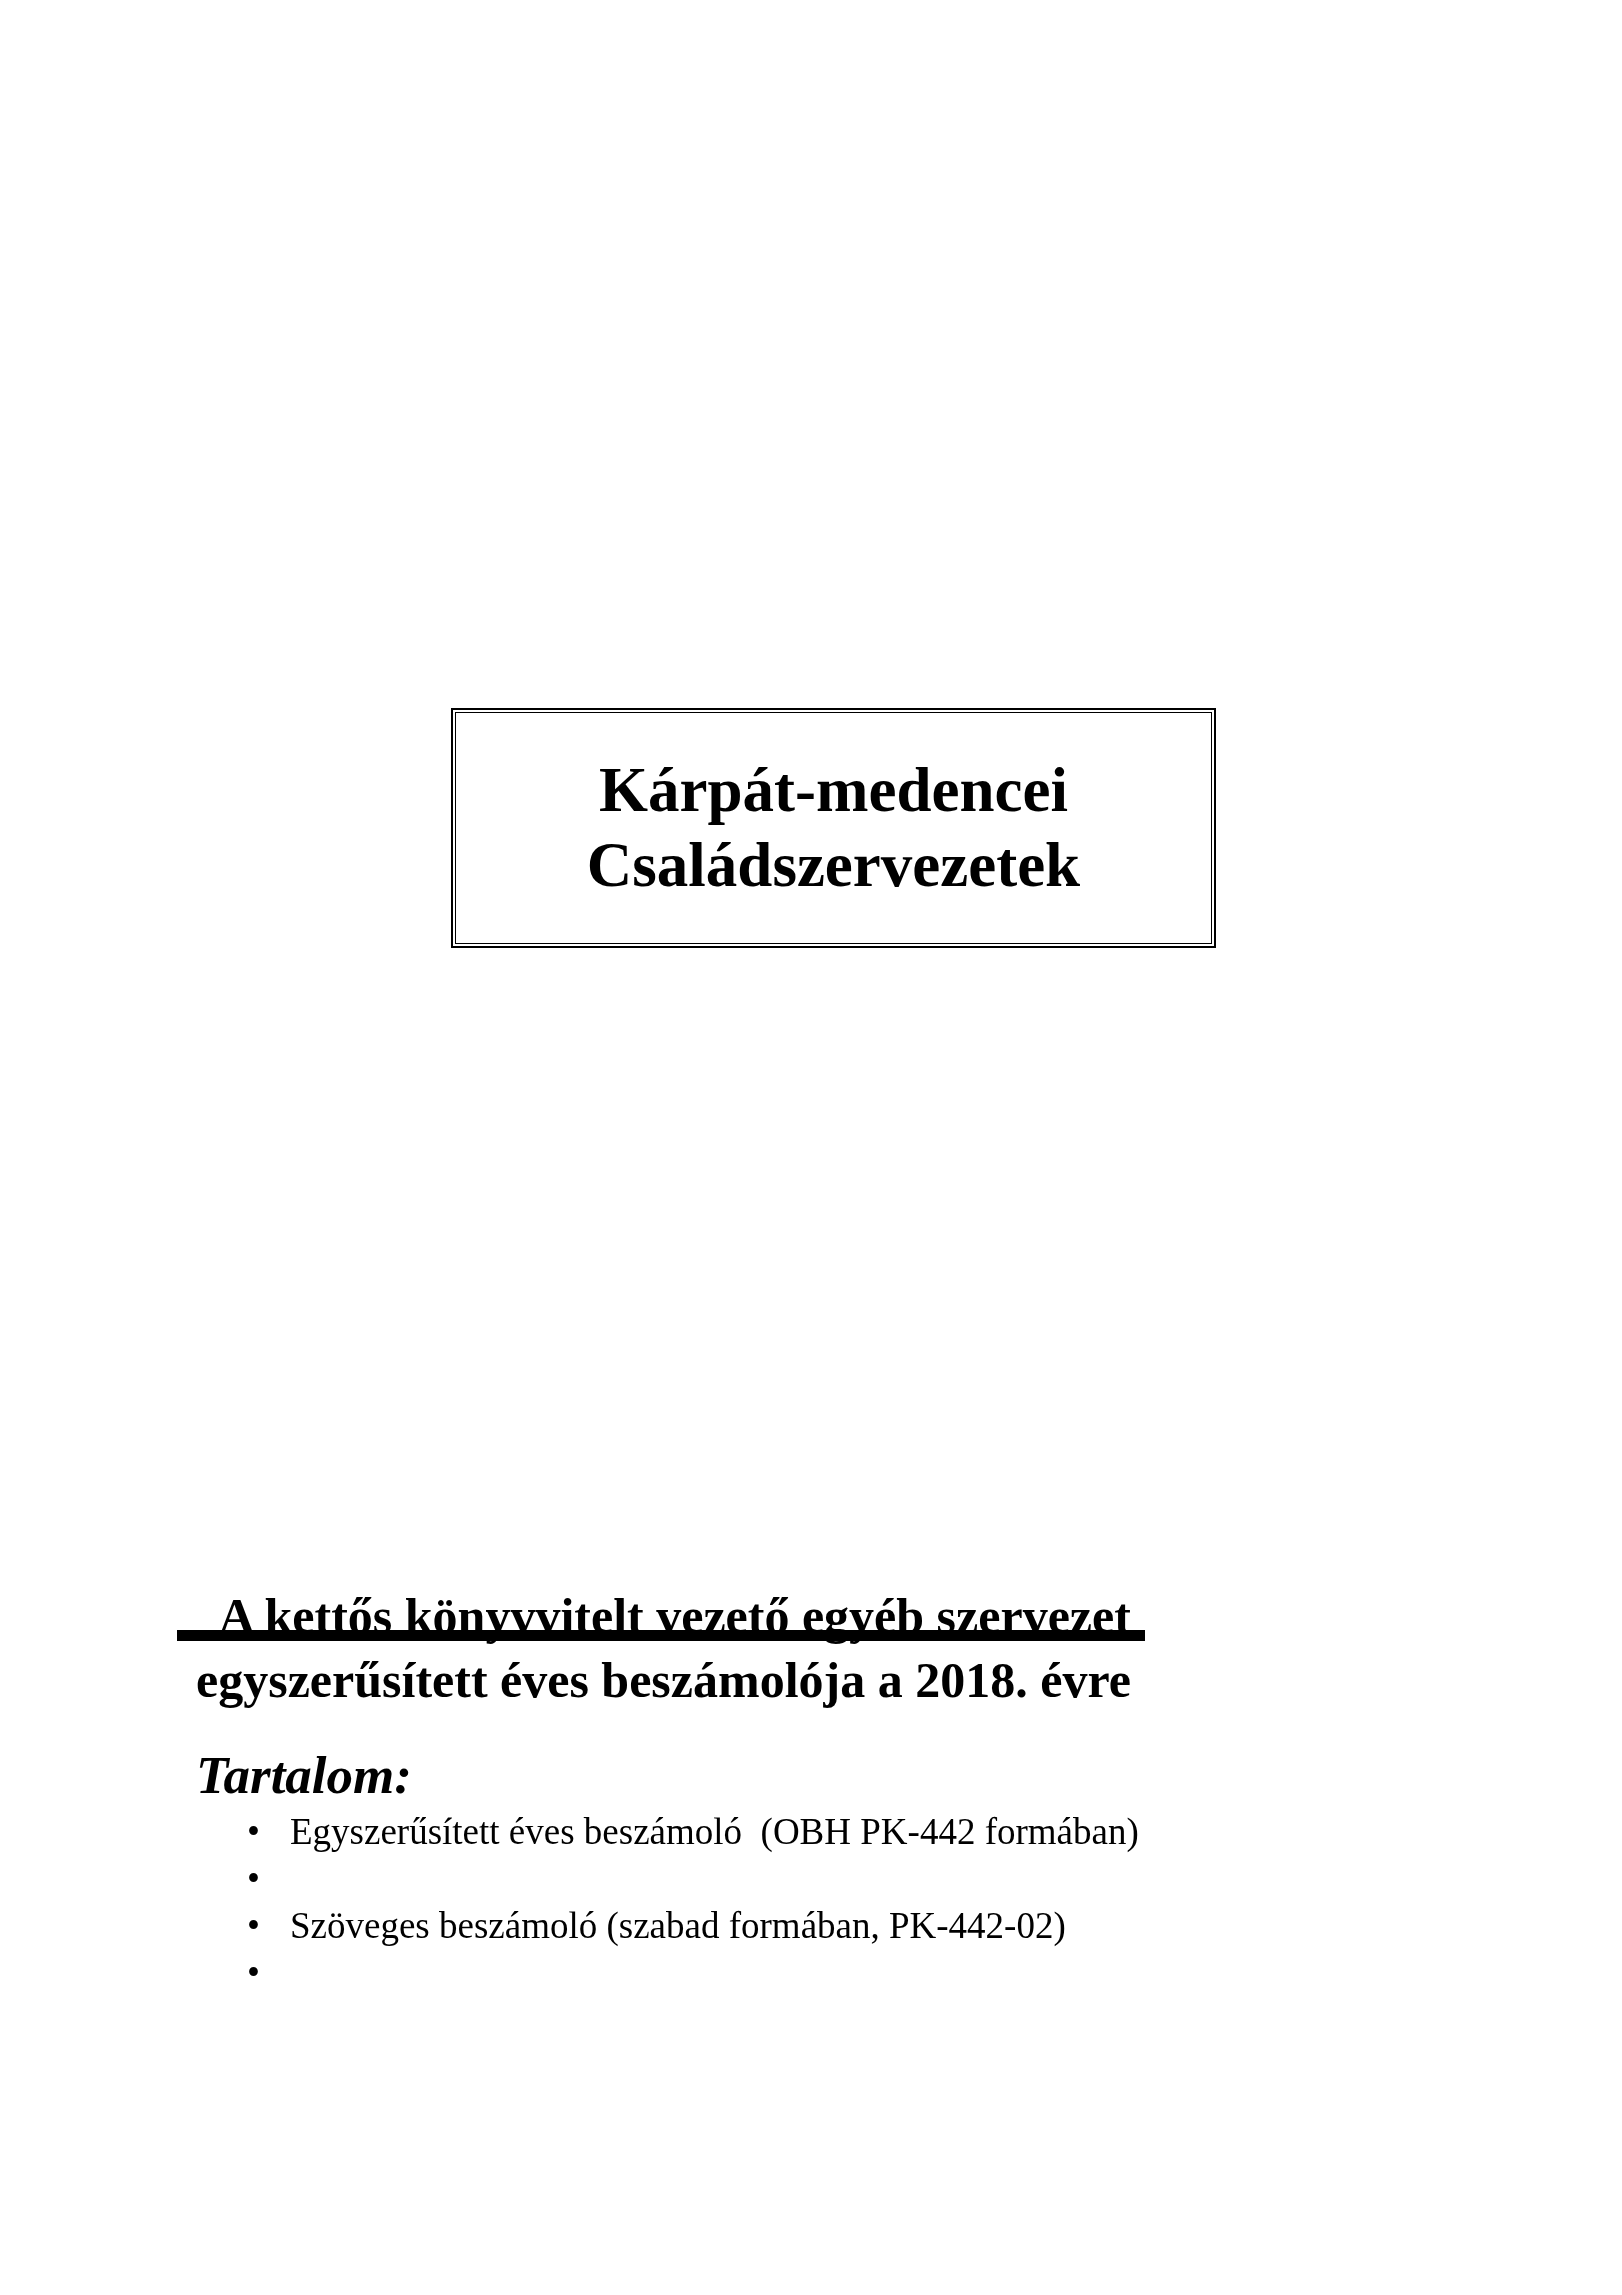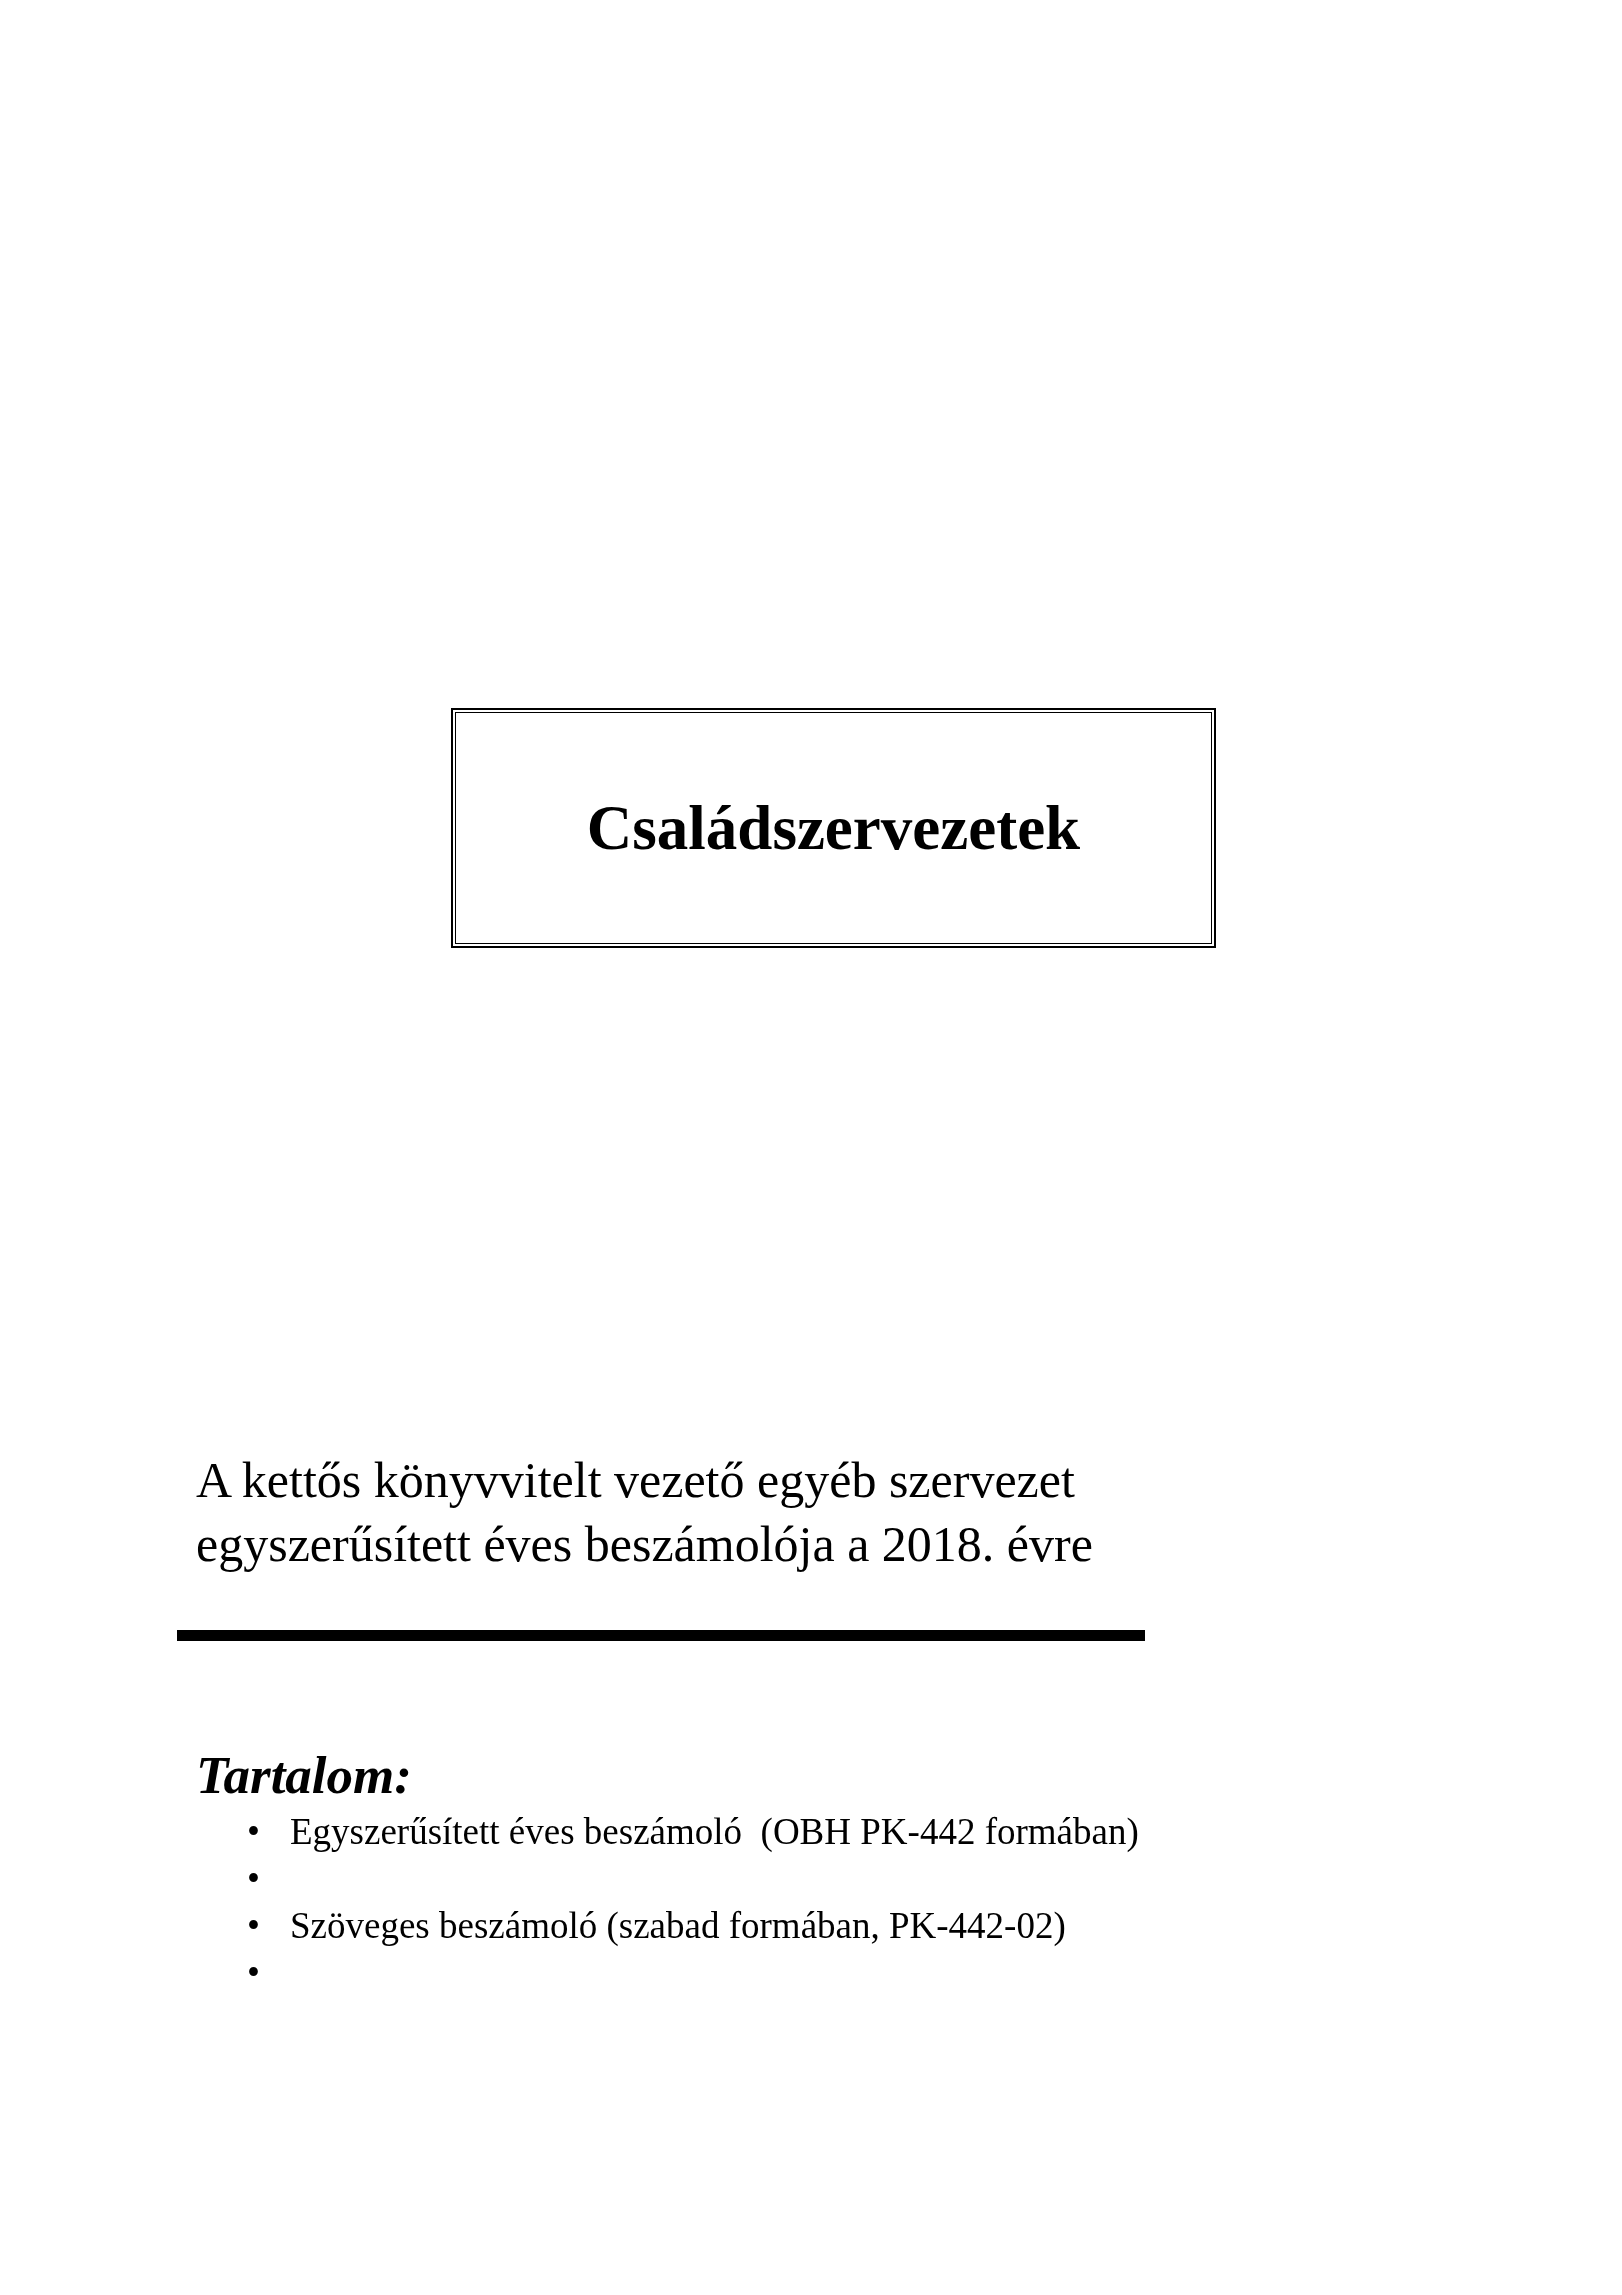--- a/index.html
+++ b/index.html
@@ -40,24 +40,25 @@
     font-weight: bold;
     font-size: 63px;
     line-height: 75px;
   }
   .org-line { white-space: nowrap; }
 
   
   .heading {
     position: absolute;
     left: 196px;
-    top: 1448px;
-    font-weight: normal;
+    top: 1584px;
+    font-weight: bold;
     font-size: 50px;
     line-height: 64px;
+    text-align: right;
   }
   .heading div { white-space: nowrap; }
   .heading-bar {
     position: absolute;
     left: 177px;
     top: 1630px;
     width: 968px;
     height: 11px;
     background: #000000;
   }
@@ -92,20 +93,21 @@
   }
   .li .txt { white-space: pre-wrap; }
 </style>
 </head>
 <body>
 
 <div class="page">
 
   <div class="org-box-outer">
     <div class="org-box-inner">
+      <div class="org-line">Kárpát-medencei</div>
       <div class="org-line">Családszervezetek</div>
     </div>
   </div>
 
   <div class="heading">
     <div>A kettős könyvvitelt vezető egyéb szervezet</div>
     <div>egyszerűsített éves beszámolója a 2018. évre</div>
   </div>
   <div class="heading-bar"></div>
 

